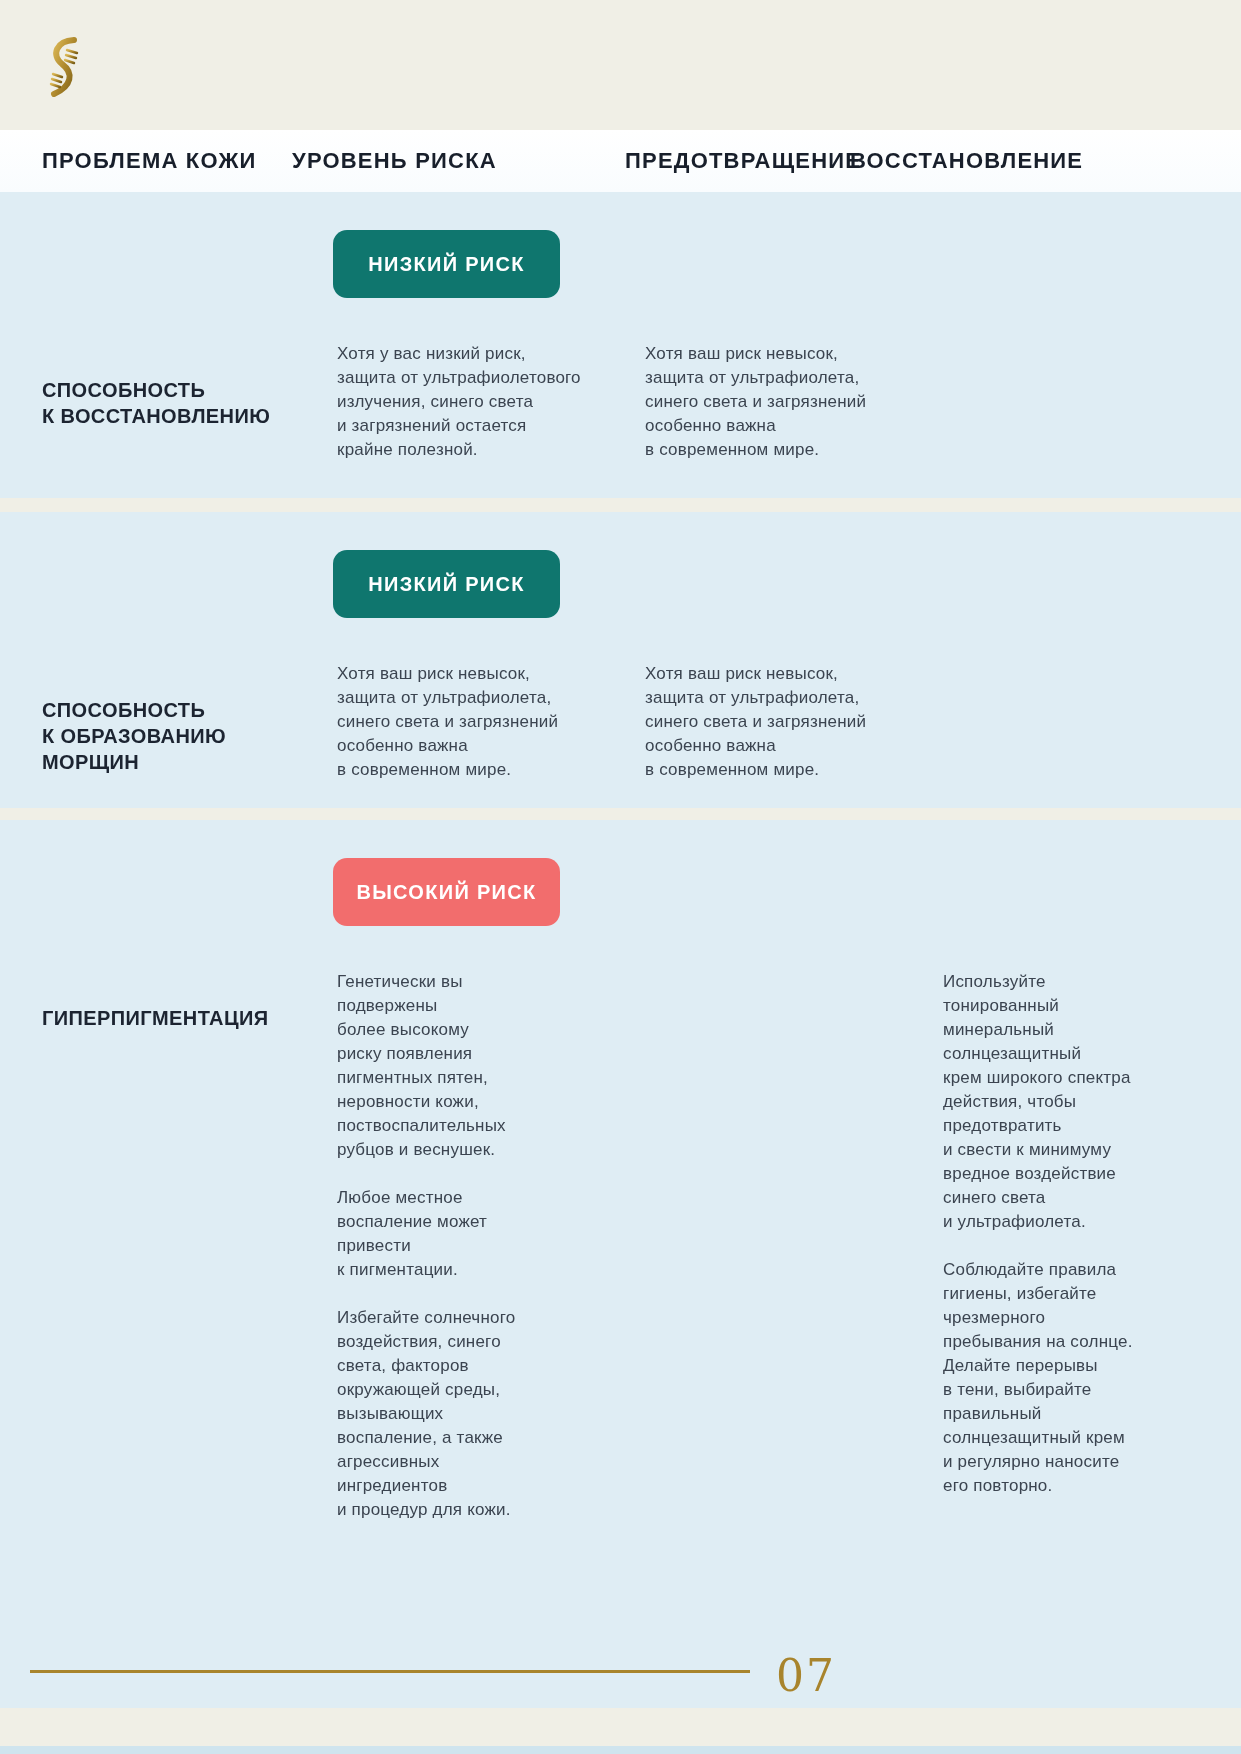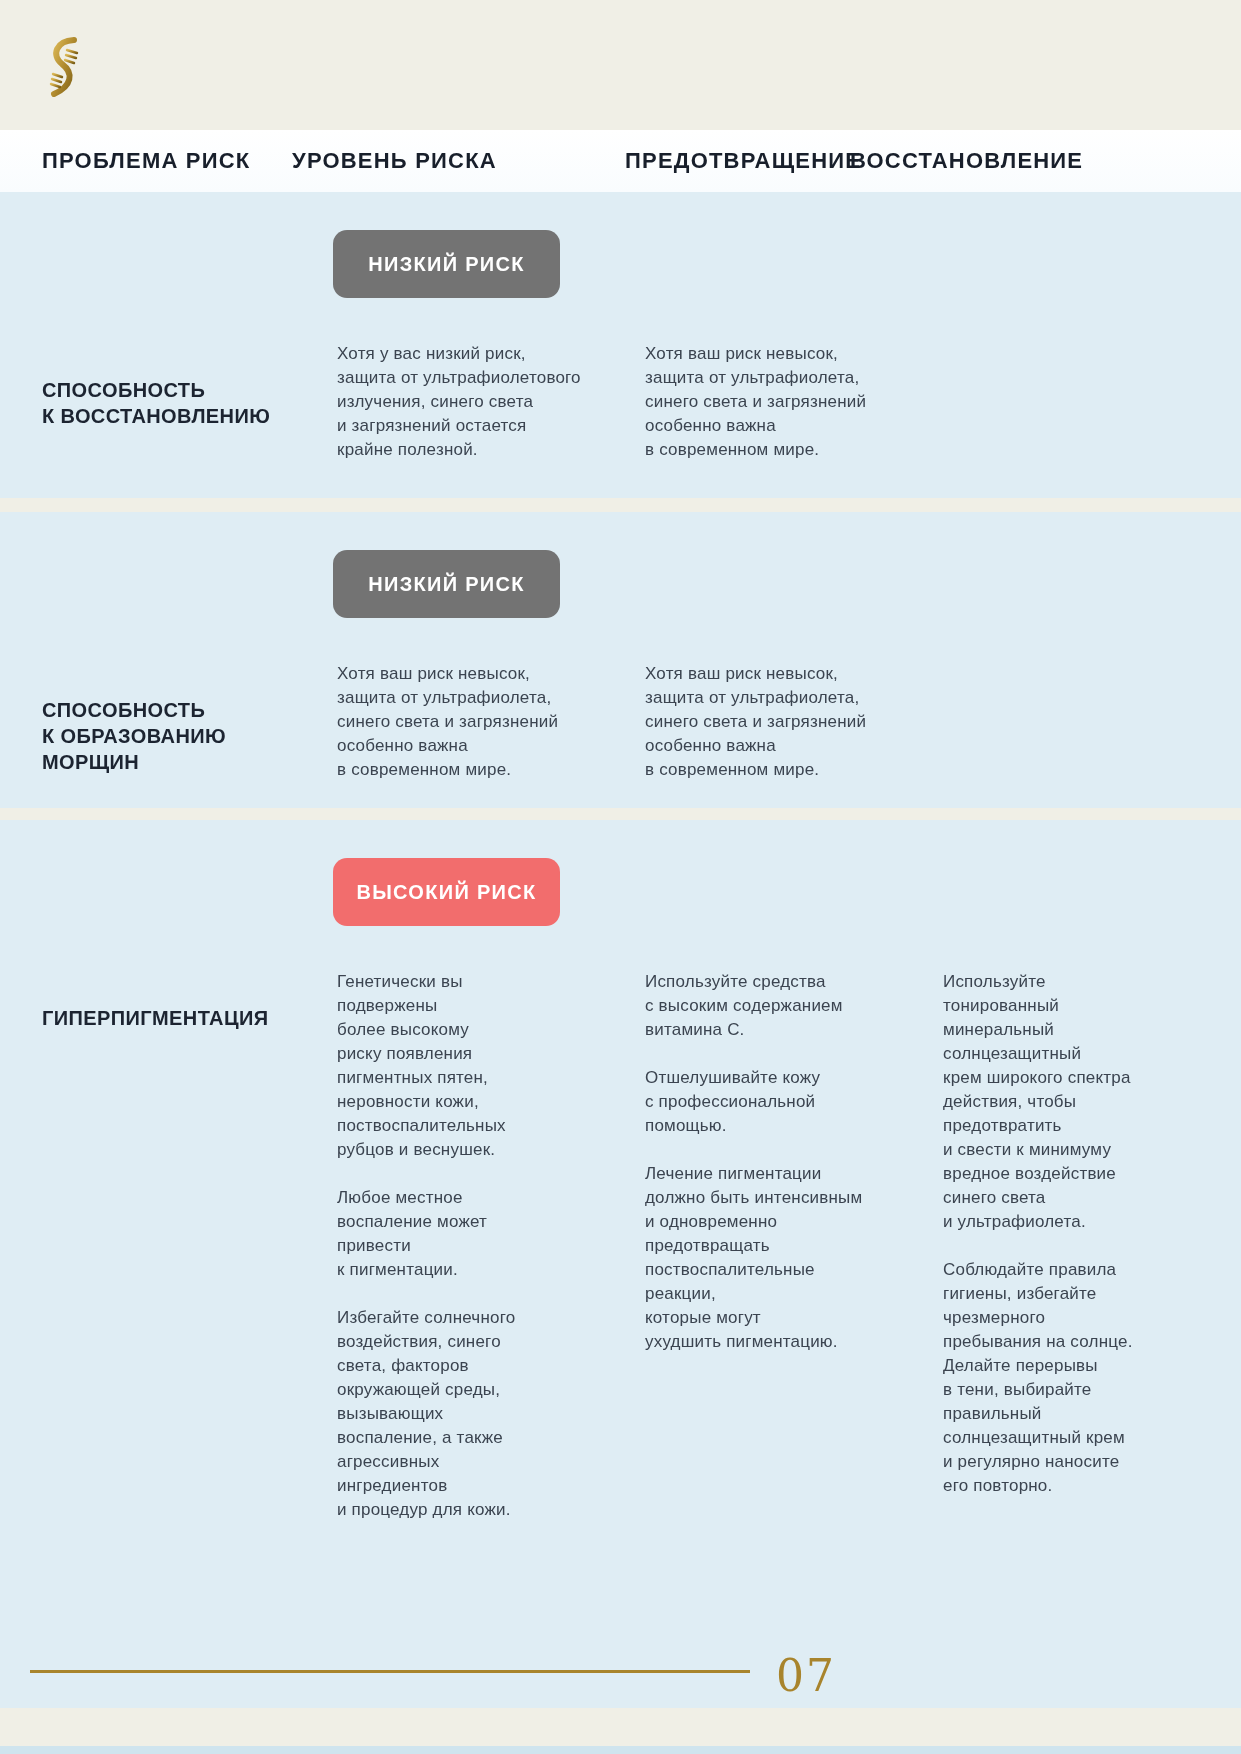--- a/index.html
+++ b/index.html
@@ -26,21 +26,21 @@
   .card{position:absolute;left:0;width:1241px;background:#dfedf4;}
   .card1{top:192px;height:306px;}
   .card2{top:512px;height:296px;}
   .card3{top:820px;height:888px;}
   .badge{
     position:absolute;left:333px;top:38px;width:227px;height:68px;
     border-radius:14px;display:flex;align-items:center;justify-content:center;
     color:#ffffff;font-size:20px;font-weight:bold;letter-spacing:1.3px;
     white-space:nowrap;
   }
-  .badge.low{background:#737373;}
+  .badge.low{background:#0f766e;}
   .badge.high{background:#f26d6d;}
   .problem-title{
     position:absolute;left:42px;top:150px;width:260px;
     font-size:20px;font-weight:bold;line-height:26px;letter-spacing:0.4px;
     color:#1c2431;white-space:pre-line;margin-top:35px;
   }
   .cell{
     position:absolute;top:150px;
     font-size:17px;line-height:24px;letter-spacing:0.2px;
     color:#3b4450;white-space:pre-line;
@@ -75,21 +75,21 @@
       <line x1="20" y1="19" x2="30" y2="22"></line>
       <line x1="19" y1="24" x2="28" y2="27"></line>
       <line x1="7" y1="38" x2="16" y2="41"></line>
       <line x1="6" y1="43" x2="15" y2="46"></line>
       <line x1="5" y1="48" x2="14" y2="51"></line>
     </g>
   </svg>
 </div>
 
 <div class="header-band">
-  <div class="col-header ch1">ПРОБЛЕМА РИСК</div>
+  <div class="col-header ch1">ПРОБЛЕМА КОЖИ</div>
   <div class="col-header ch3">ПРЕДОТВРАЩЕНИЕ</div>
   <div class="col-header ch2">УРОВЕНЬ РИСКА</div>
   <div class="col-header ch4">ВОССТАНОВЛЕНИЕ</div>
 </div>
 
 <div class="card card1">
   <div class="badge low">НИЗКИЙ РИСК</div>
   <div class="problem-title">СПОСОБНОСТЬ
 К ВОССТАНОВЛЕНИЮ</div>
   <div class="cell c2">Хотя у вас низкий риск,
@@ -140,36 +140,20 @@
 
 Избегайте солнечного
 воздействия, синего
 света, факторов
 окружающей среды,
 вызывающих
 воспаление, а также
 агрессивных
 ингредиентов
 и процедур для кожи.</div>
-  <div class="cell c3">Используйте средства
-с высоким содержанием
-витамина C.
-
-Отшелушивайте кожу
-с профессиональной
-помощью.
-
-Лечение пигментации
-должно быть интенсивным
-и одновременно
-предотвращать
-поствоспалительные
-реакции,
-которые могут
-ухудшить пигментацию.</div>
   <div class="cell c4">Используйте
 тонированный
 минеральный
 солнцезащитный
 крем широкого спектра
 действия, чтобы
 предотвратить
 и свести к минимуму
 вредное воздействие
 синего света

